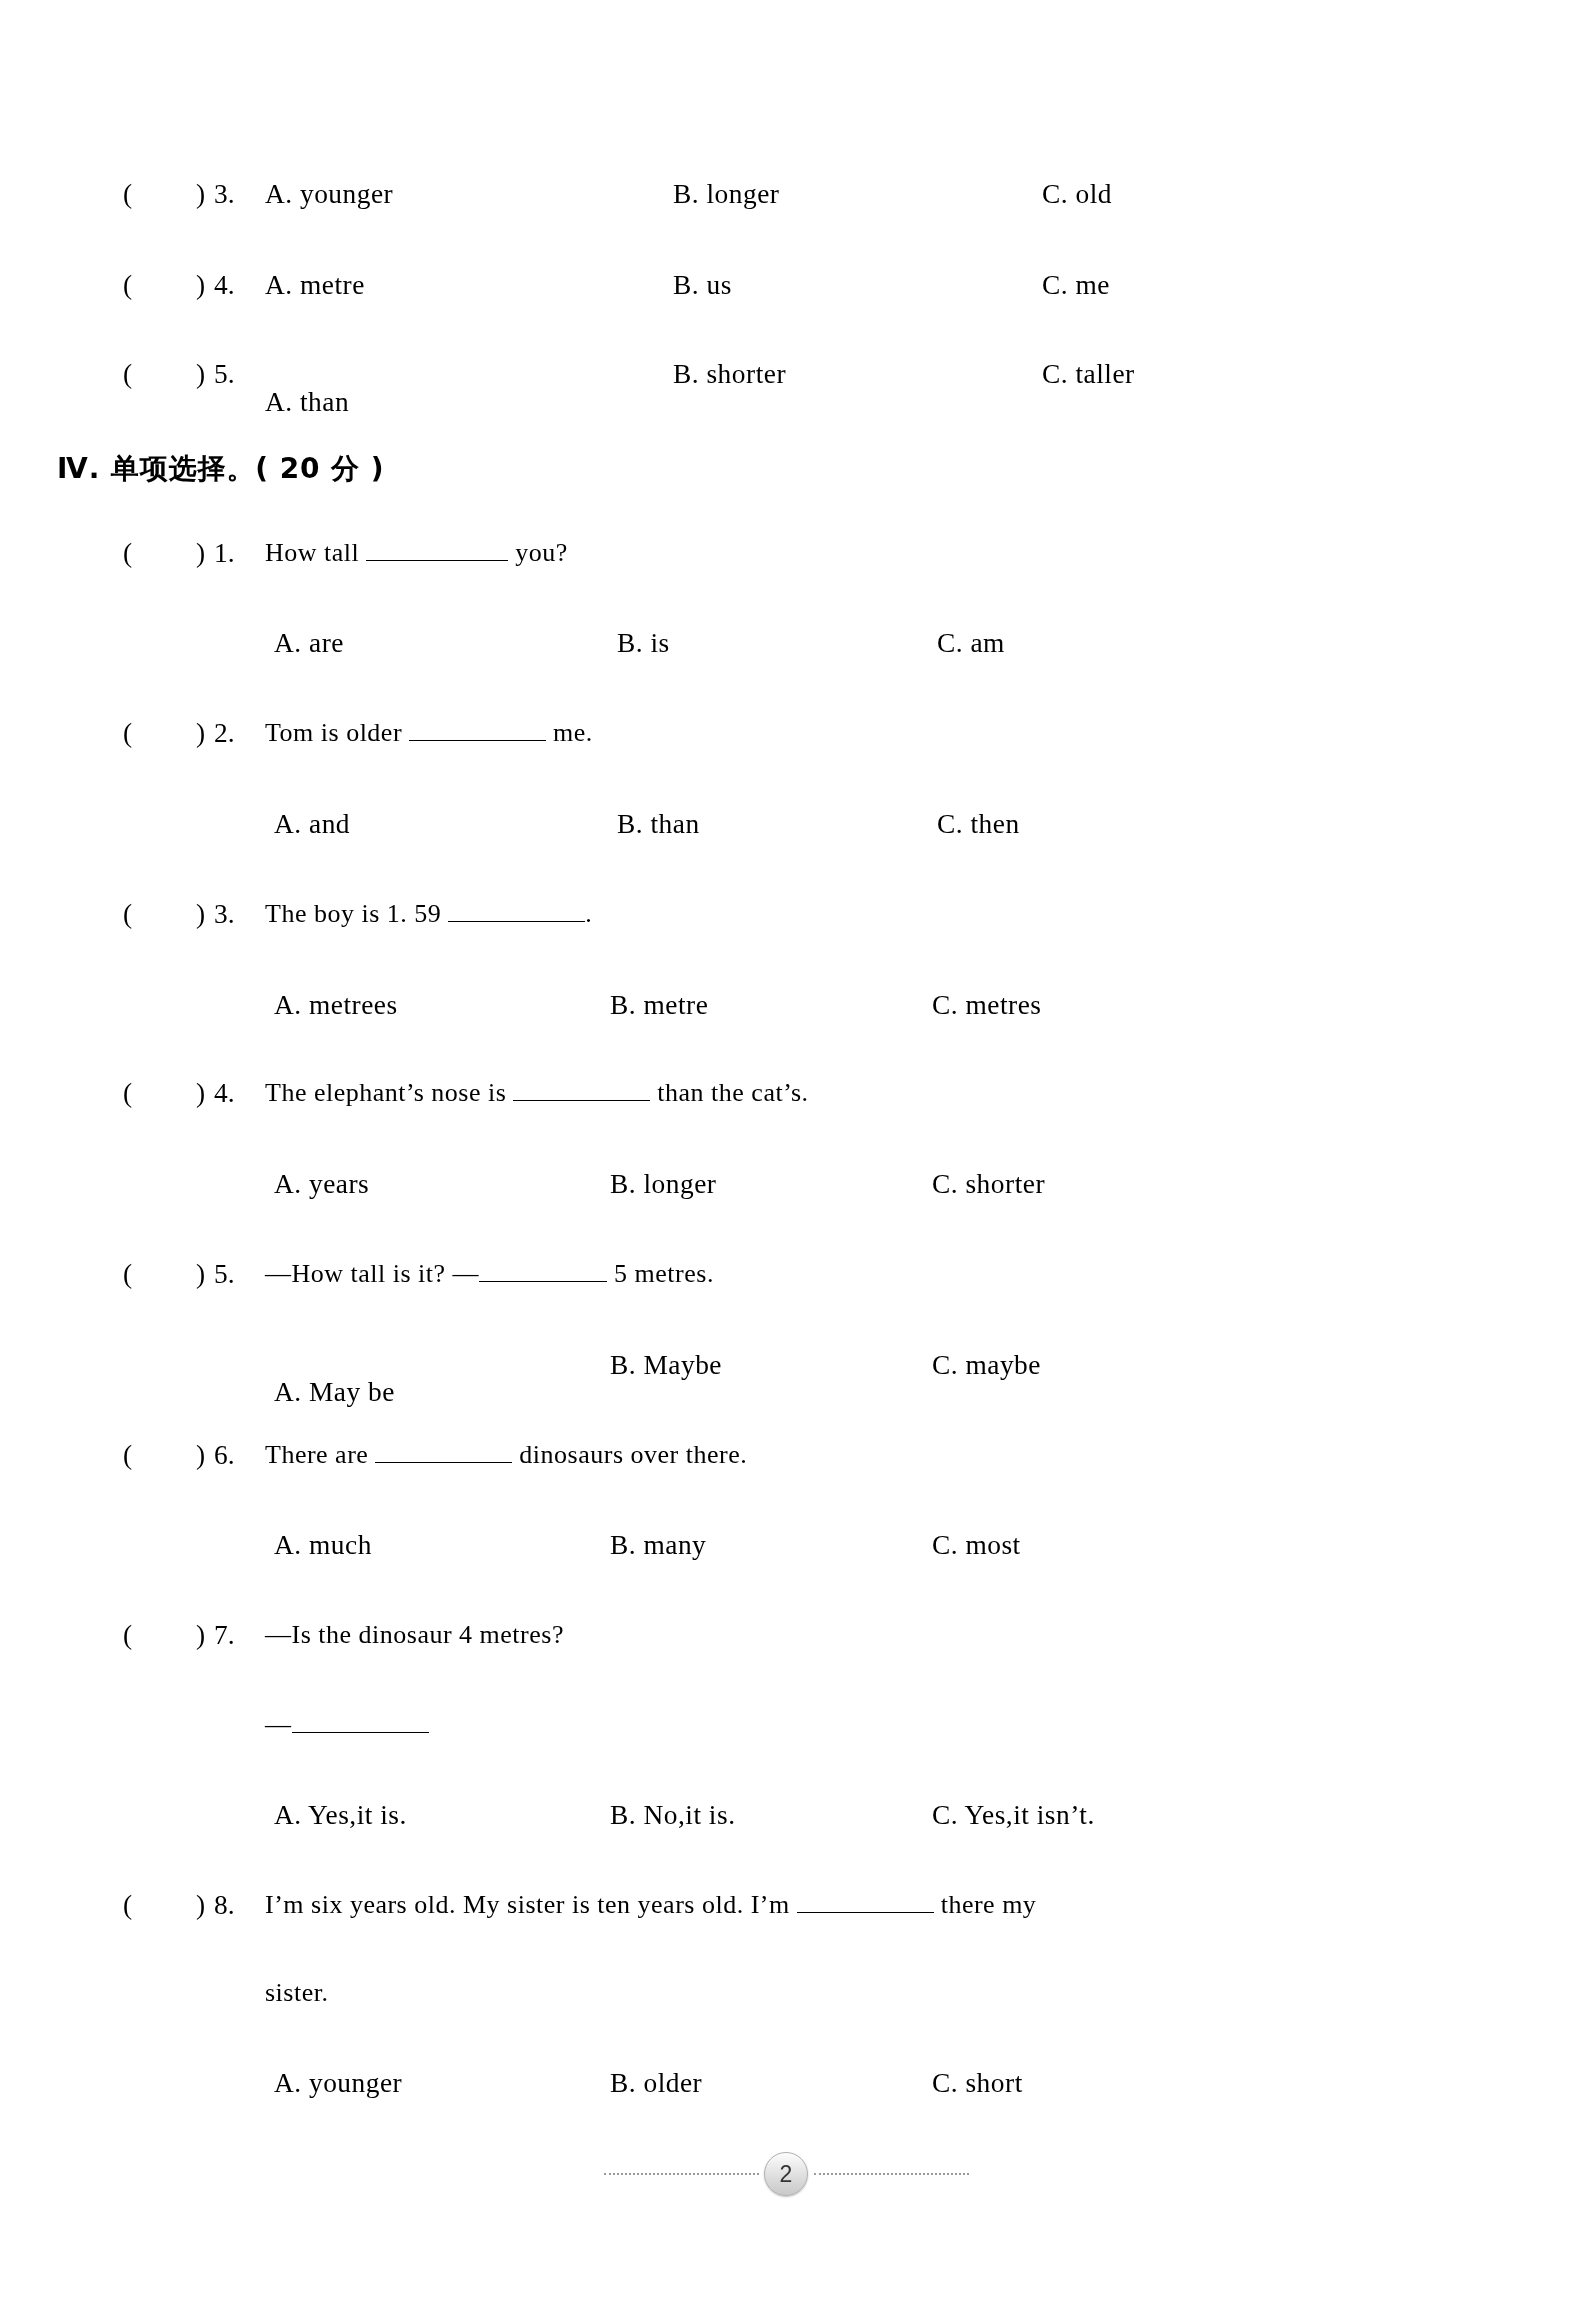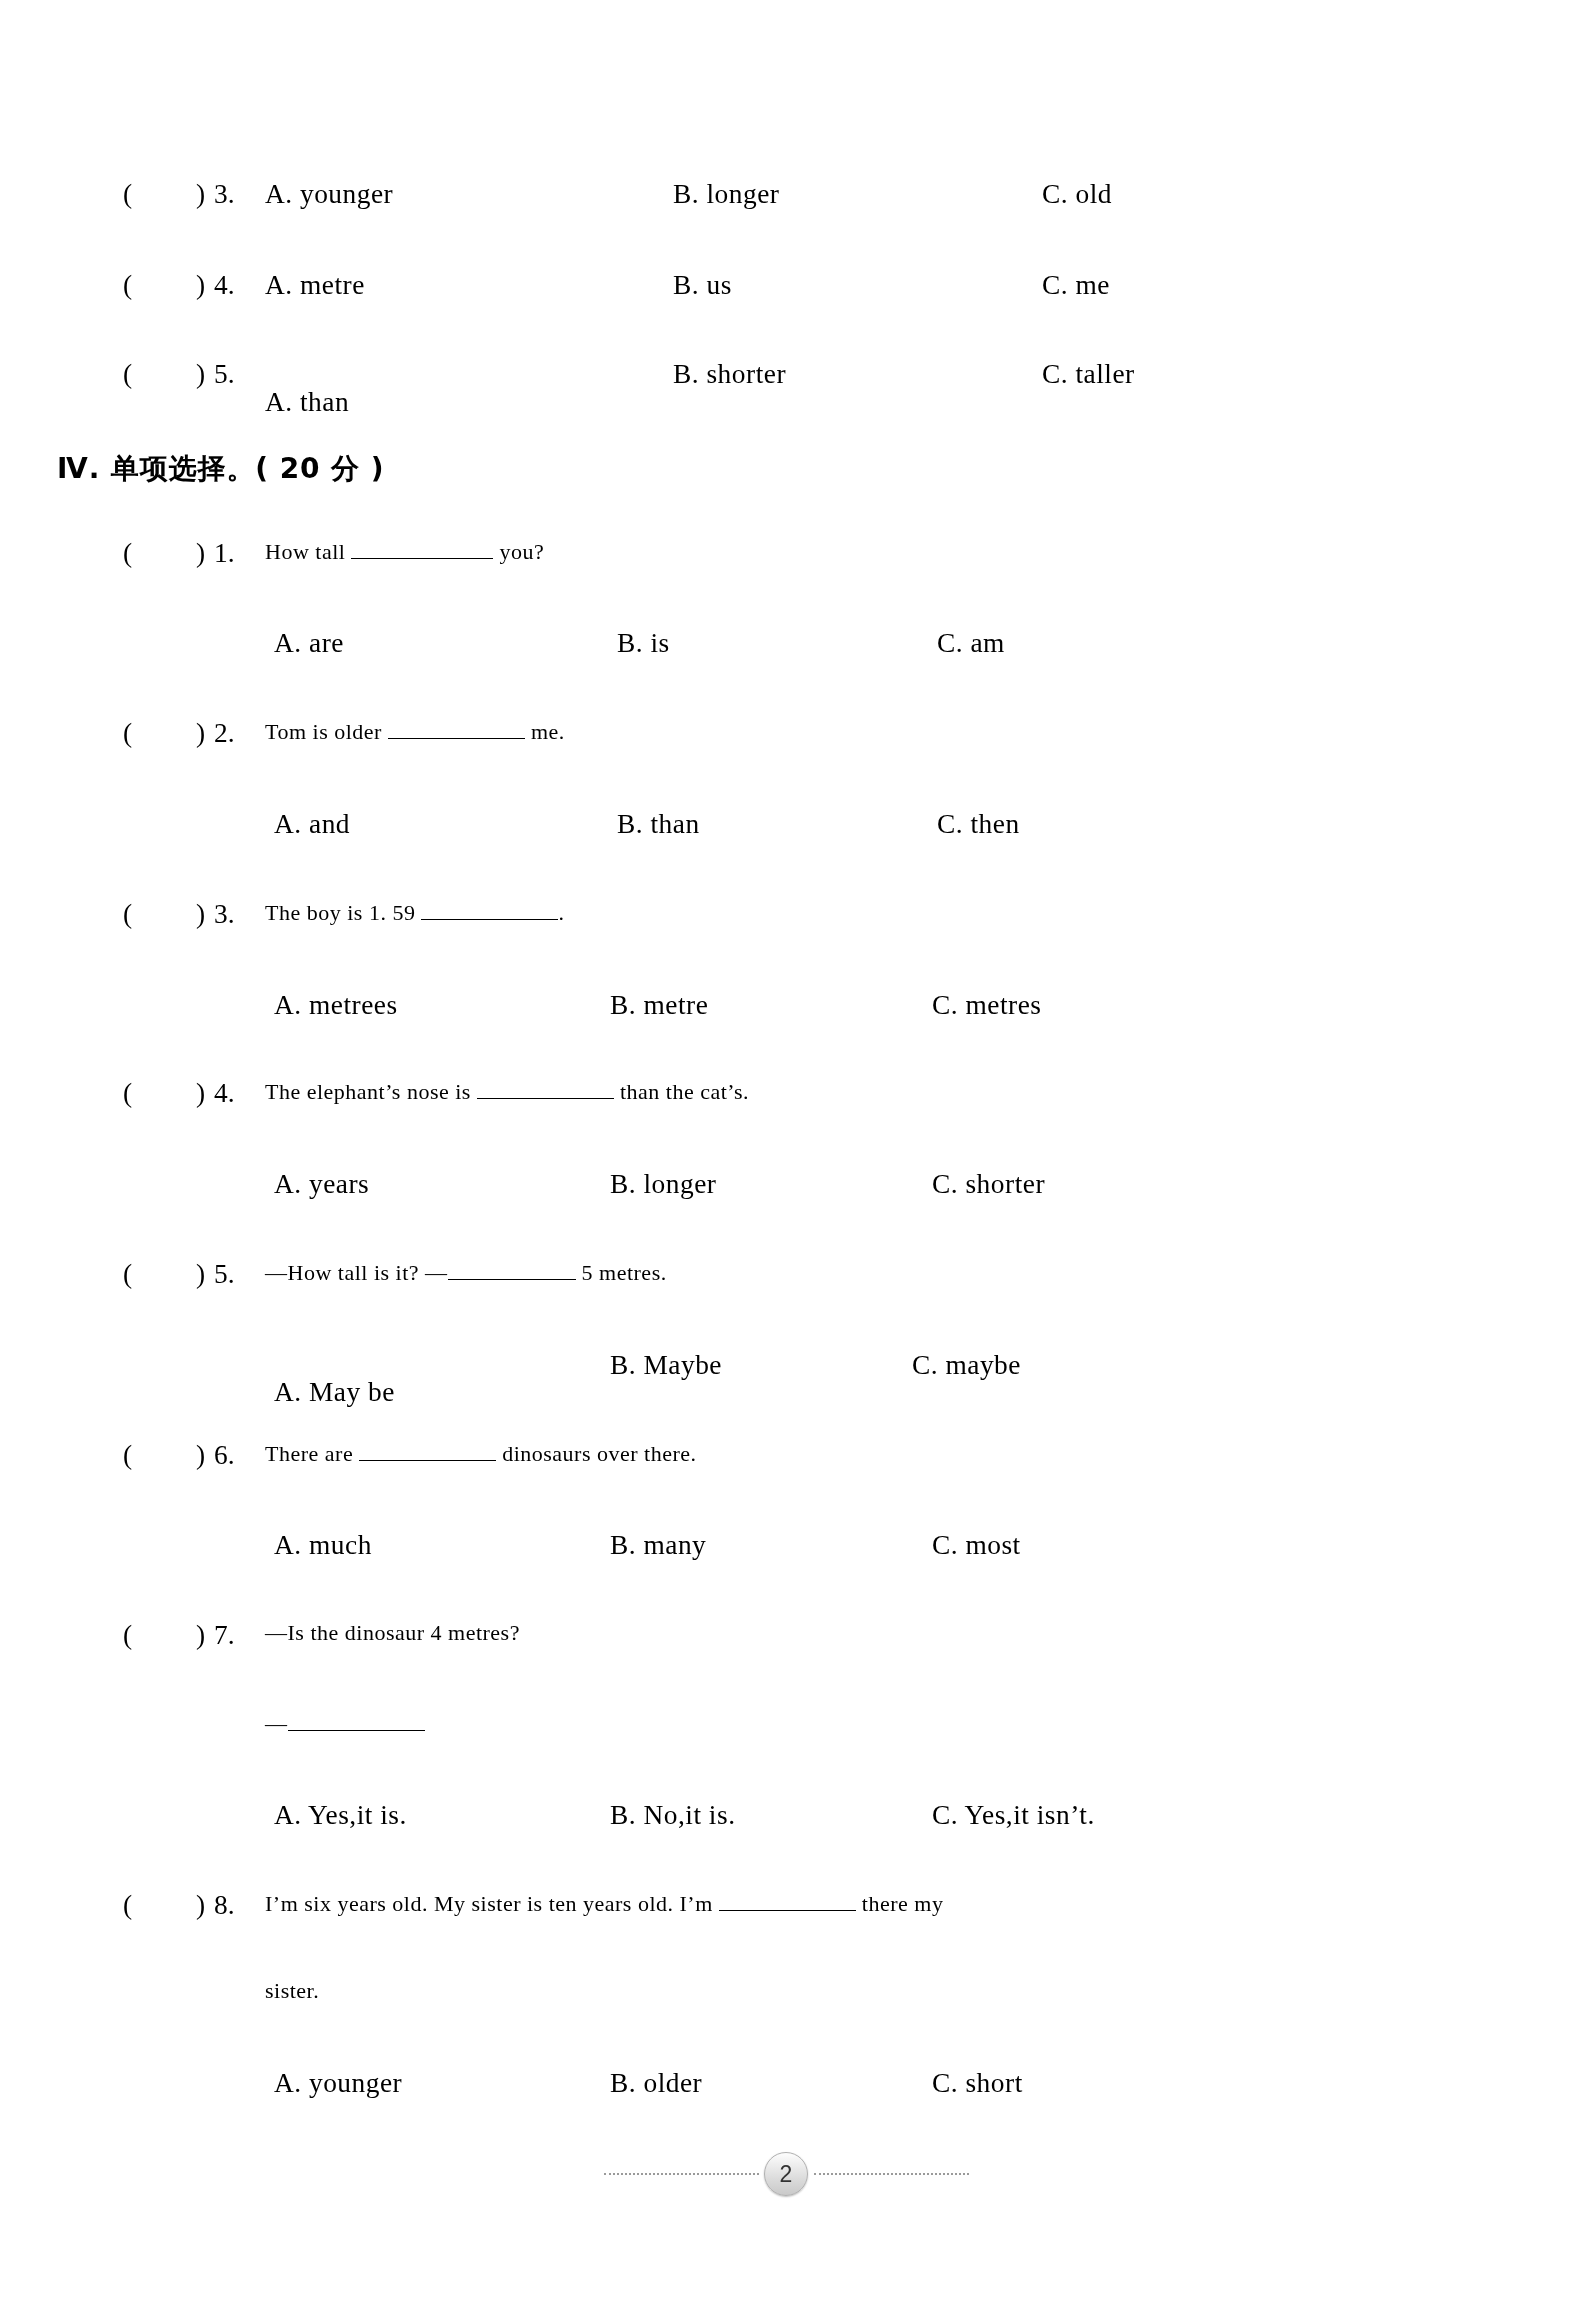--- a/index.html
+++ b/index.html
@@ -28,21 +28,21 @@
     font-size: 27.4px;
   }
 
   .qnum {
     position: absolute;
     font-size: 27.4px;
   }
 
   .qtext {
     position: absolute;
-    font-size: 22px;
+    font-size: 26px;
     letter-spacing: 0.5px;
   }
 
   .opt {
     position: absolute;
     font-size: 27.4px;
     letter-spacing: 0.5px;
   }
 
   .blank-line {
@@ -172,21 +172,21 @@
     <span class="opt" style="left:932px; top:1169px;">C. shorter</span>
   </div>
 
   <div>
     <span class="paren" style="left:123px; top:1259px;">(</span>
     <span class="paren" style="left:196px; top:1259px;">)</span>
     <span class="qnum" style="left:214px; top:1259px;">5.</span>
     <span class="qtext" style="left:265px; top:1259px;"><span>—How tall is it? —</span><span class="blank-line" style="width:128px;"></span><span> 5 metres.</span></span>
     <span class="opt" style="left:274px; top:1350px;margin-top:27px;">A. May be</span>
     <span class="opt" style="left:610px; top:1350px;">B. Maybe</span>
-    <span class="opt" style="left:912px; top:1350px;">C. maybe</span>
+    <span class="opt" style="left:932px; top:1350px;">C. maybe</span>
   </div>
 
   <div>
     <span class="paren" style="left:123px; top:1440px;">(</span>
     <span class="paren" style="left:196px; top:1440px;">)</span>
     <span class="qnum" style="left:214px; top:1440px;">6.</span>
     <span class="qtext" style="left:265px; top:1440px;"><span>There are </span><span class="blank-line" style="width:137px;"></span><span> dinosaurs over there.</span></span>
     <span class="opt" style="left:274px; top:1530px;">A. much</span>
     <span class="opt" style="left:610px; top:1530px;">B. many</span>
     <span class="opt" style="left:932px; top:1530px;">C. most</span>

